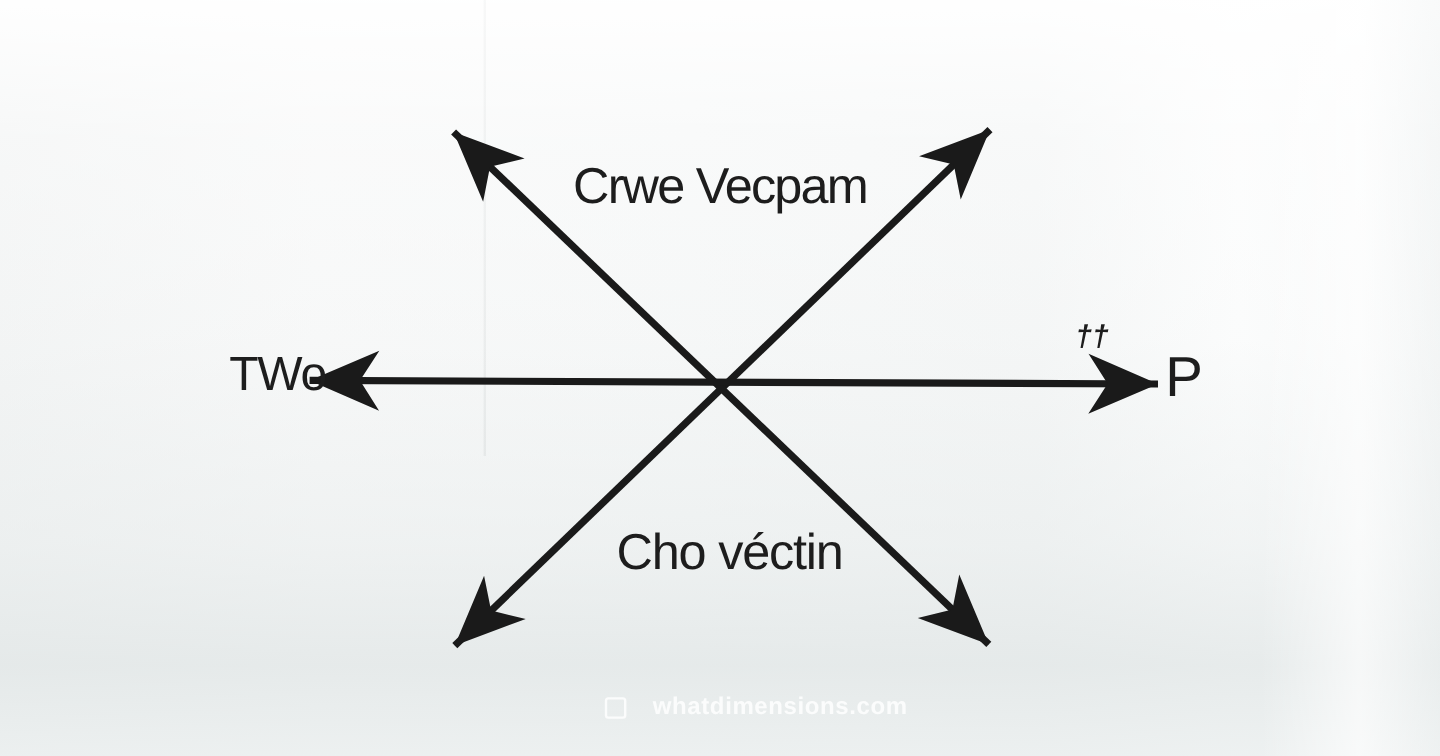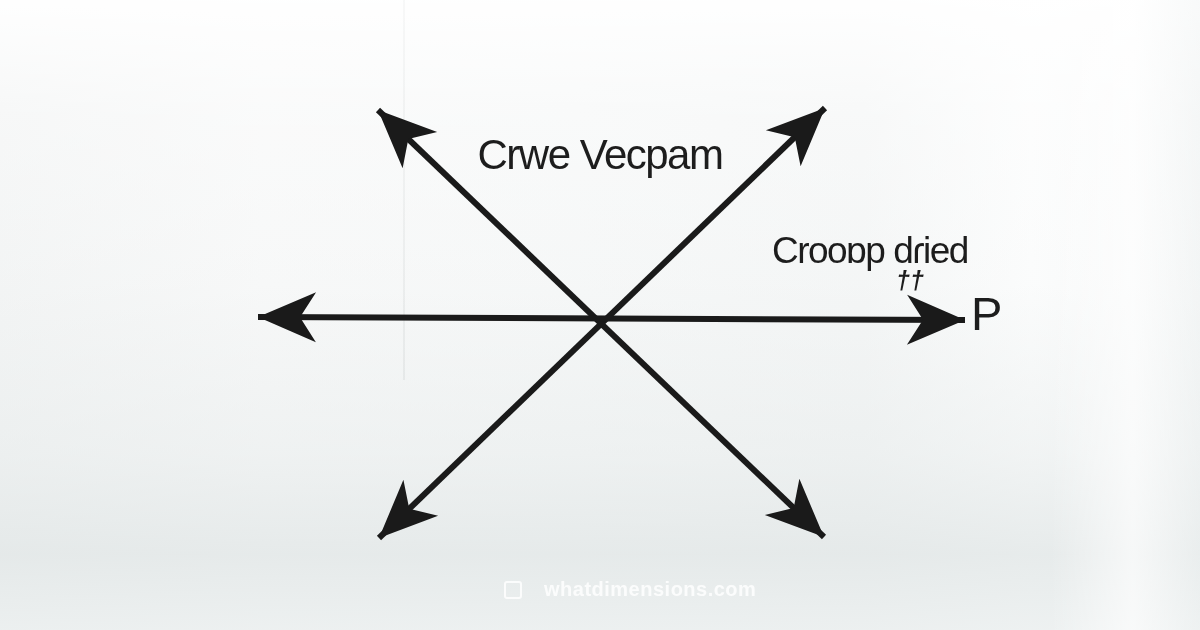--- a/index.html
+++ b/index.html
@@ -100,22 +100,23 @@
       </marker>
     </defs>
     <g id="arrow-group">
         <line x1="379" y1="538" x2="825" y2="108" stroke="#1a1a1a" stroke-width="6" marker-end="url(#ah)" marker-start="url(#ah)"></line>
         <line x1="378" y1="110" x2="824" y2="537" stroke="#1a1a1a" stroke-width="6" marker-end="url(#ah)" marker-start="url(#ah)"></line>
         <line x1="258" y1="317" x2="965" y2="320" stroke="#1a1a1a" stroke-width="6" marker-end="url(#ah)" marker-start="url(#ah)"></line>
       </g>
   </svg>
 
   <div class="label label-top">Crwe Vecpam</div>
-  <div class="label label-upper-right">Crooɒp dɾied</div>
+  <div class="label label-axis-left">TWo</div>
   <div class="label label-axis-marks">††</div>
   <div class="label label-axis-right">P</div>
+  <div class="label label-bottom">Cho véctin</div>
 
   <div class="watermark">
     <span class="wm-logo"></span>
     <span class="wm-text">whatdimensions.com</span>
   </div>
 
 </div>
 
 </body></html>

